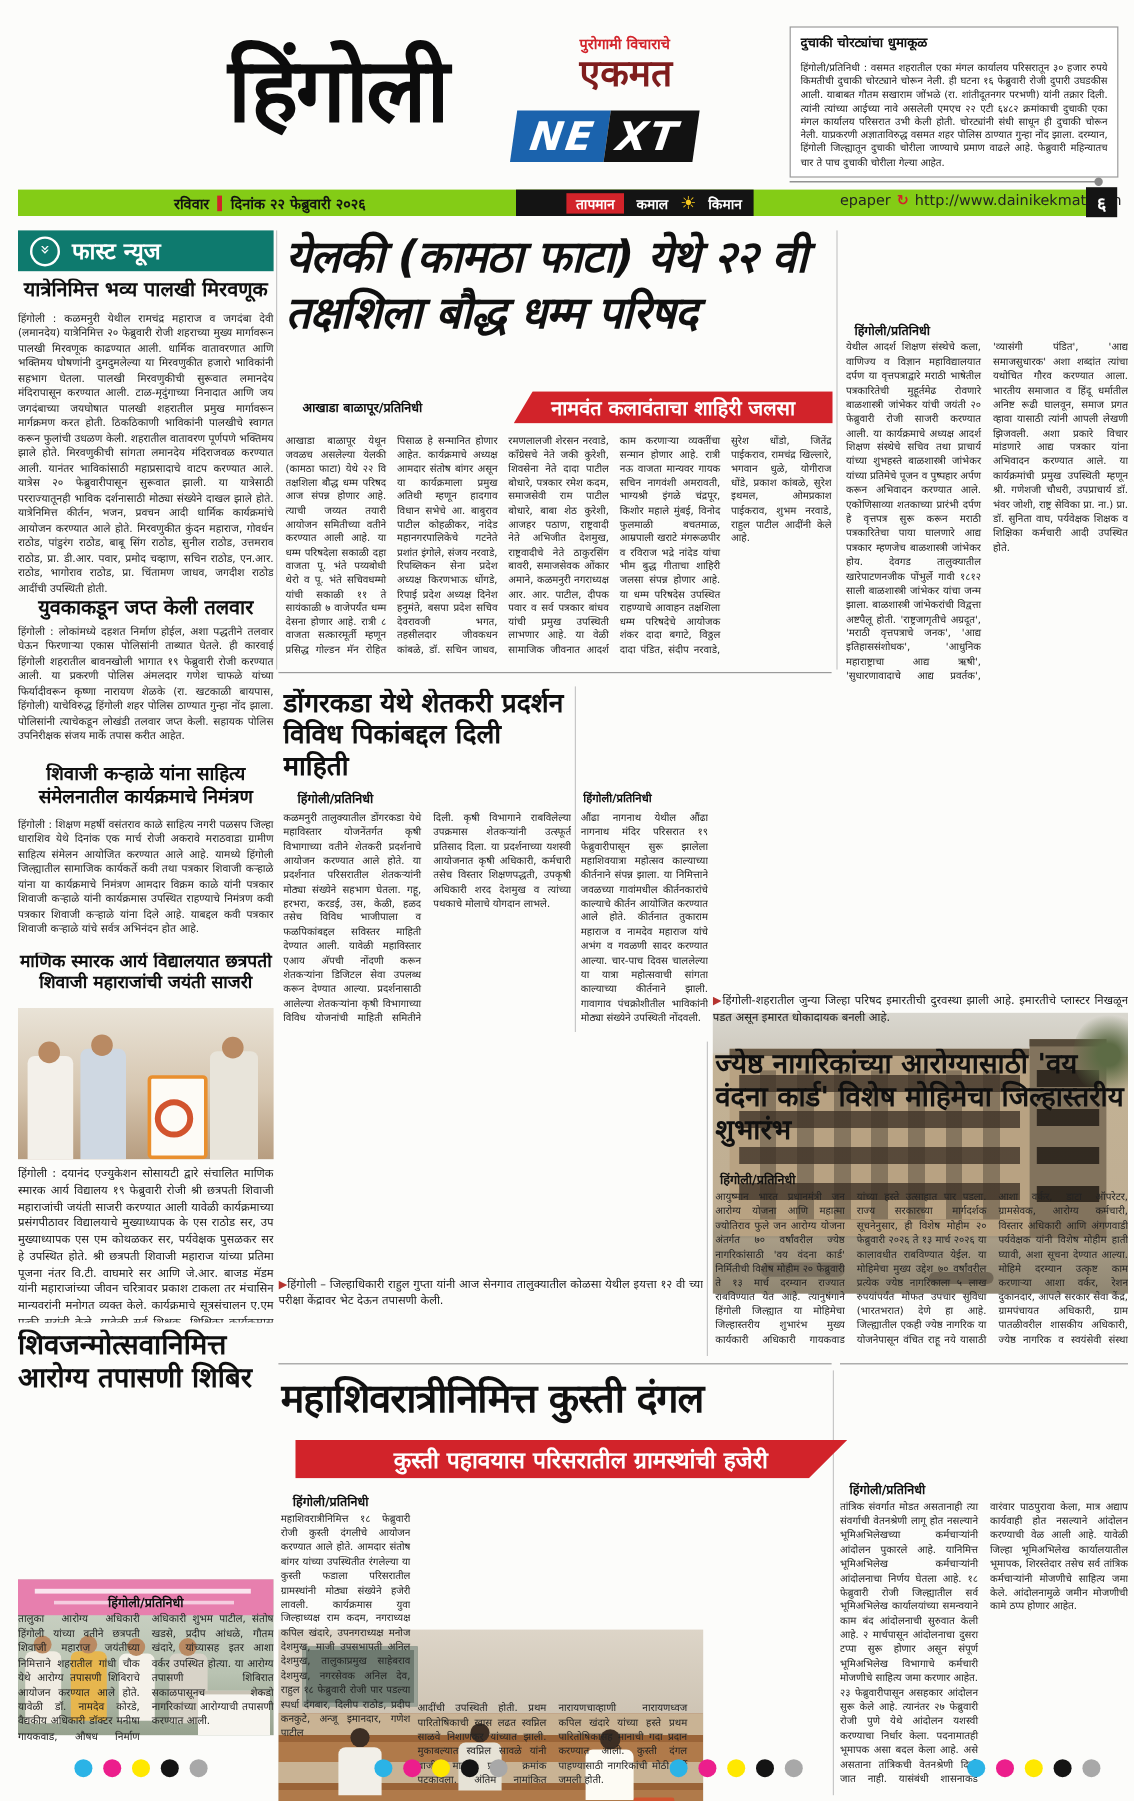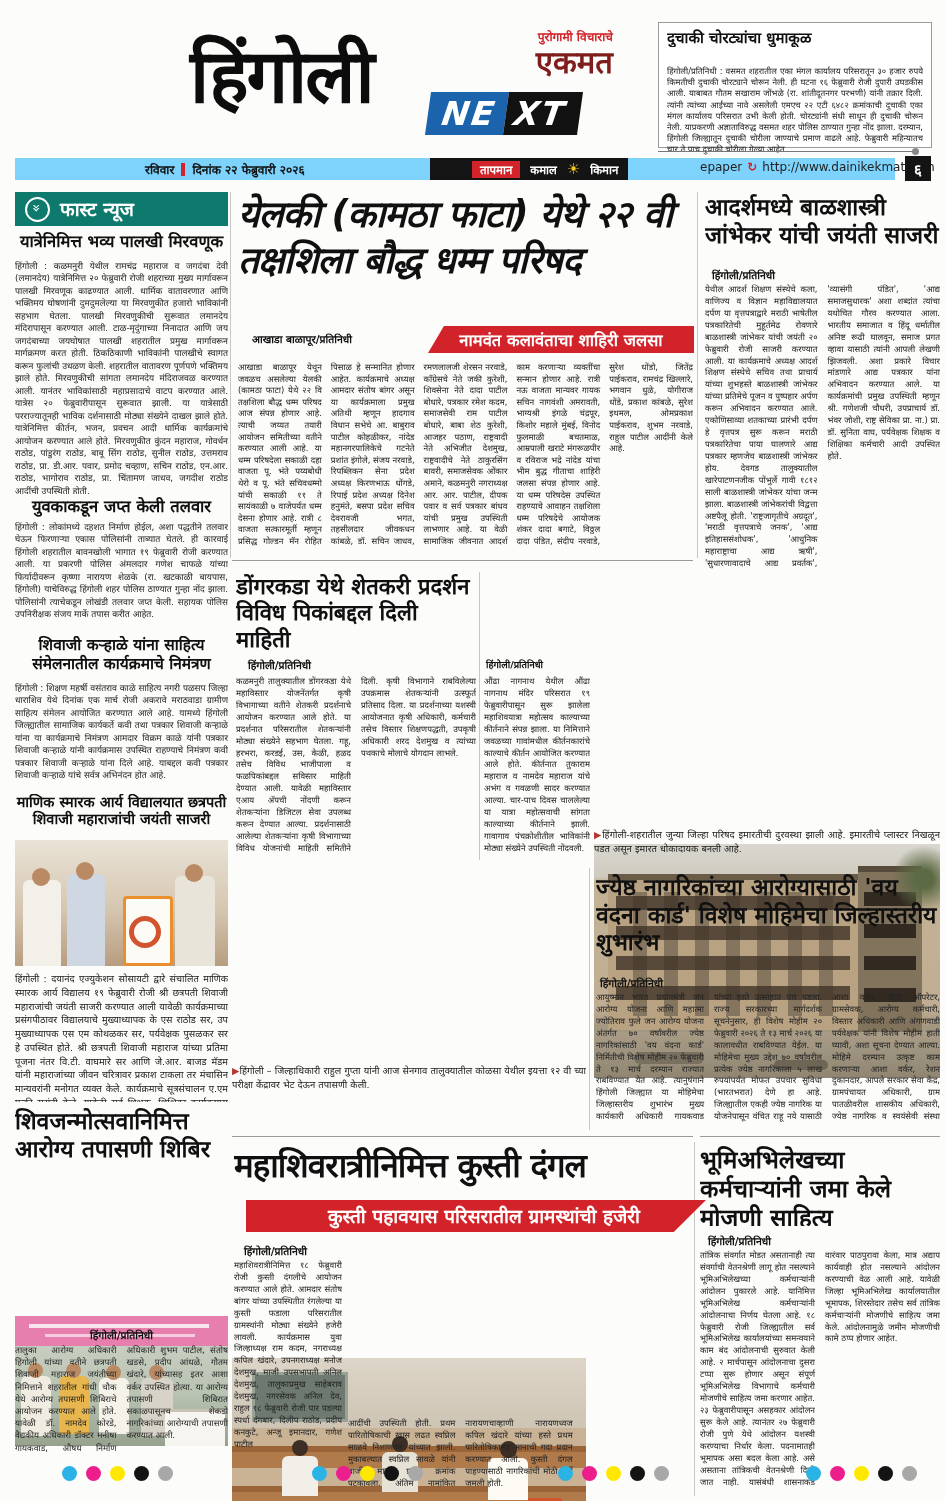--- a/index.html
+++ b/index.html
@@ -19,47 +19,47 @@
   .fnicon{width:21px;height:21px;border:2px solid #fff;border-radius:50%;display:flex;align-items:center;justify-content:center;font-size:14px;line-height:1;flex:0 0 auto;}
   .fnicon span{transform:rotate(90deg);display:block;margin-top:-2px;}
   .caption{font-weight:normal;font-size:9.5px;line-height:1.45;color:#1c1c1c;text-align:justify;overflow:hidden;}
   .caption .tri{color:#b5342f;}
   .photo{overflow:hidden;position:relative;}
   .fig{position:absolute;border-radius:6px 6px 0 0;}
   .head{position:absolute;border-radius:50%;background:#b98a63;}
   .dotrow{display:flex;gap:9px;}
   .dot{width:15px;height:15px;border-radius:50%;}
   .dc{background:#2bb3e6}.dm{background:#ec1e8c}.dy{background:#ffe800}.dk{background:#141414}.dg{background:#a8a8a8}
-  .dateband{background:#7dd3fc;}
+  .dateband{background:#84cc16;padding-left:24px;}
   .tempbox{background:#141414;color:#fff;display:flex;align-items:center;gap:10px;padding:0 10px;}
   .tempred{background:#d2232a;color:#fff;font-weight:bold;padding:1px 8px;}
   .sun{color:#f7c81e;font-size:15px;}
   .nextlogo{display:flex;transform:skewX(-8deg);}
   .nextlogo .ne{background:#1b63ad;color:#fff;font-weight:bold;font-style:italic;padding:2px 10px 2px 14px;font-size:33px;letter-spacing:2px;}
   .nextlogo .xt{background:#121212;color:#fff;font-weight:bold;font-style:italic;padding:2px 14px 2px 8px;font-size:33px;letter-spacing:2px;}
 </style>
 </head>
 <body>
 
 <div id="paper">
 
   <div class="abs" style="left:190px;top:28px;width:300px;height:118px;">
     <div style="font-size:74px;font-weight:bold;color:#0c0c0c;line-height:1.3;letter-spacing:-2px;">हिंगोली</div>
   </div>
-  <div class="abs" style="left:483px;top:28px;width:130px;text-align:right;">
+  <div class="abs" style="left:483px;top:28px;width:130px;text-align:left;">
     <div style="color:#d2232a;font-weight:bold;font-size:12px;">पुरोगामी विचाराचे</div>
     <div style="color:#7f1d1d;font-weight:bold;font-size:31px;line-height:1.1;">एकमत</div>
   </div>
   <div class="abs nextlogo" style="left:428px;top:92px;">
     <div class="ne">NE</div>
     <div class="xt">XT</div>
   </div>
 
   <div class="abs" style="left:658px;top:22px;width:274px;height:126px;border:1px solid #9b9b9b;padding:6px 8px;box-sizing:border-box;background:#fff;">
-    <div class="hd" style="font-size:15px;margin-bottom:19px;">दुचाकी चोरट्यांचा धुमाकूळ</div>
+    <div class="hd" style="font-size:11px;margin-bottom:9px;">दुचाकी चोरट्यांचा धुमाकूळ</div>
     <div class="jtxt" style="font-size:8.3px;height:92px;line-height:1.35;">हिंगोली/प्रतिनिधी : वसमत शहरातील एका मंगल कार्यालय परिसरातून ३० हजार रुपये किमतीची दुचाकी चोरट्याने चोरून नेली. ही घटना १६ फेब्रुवारी रोजी दुपारी उघडकीस आली. याबाबत गौतम सखाराम जोंभळे (रा. शांतीदूतनगर परभणी) यांनी तक्रार दिली. त्यांनी त्यांच्या आईच्या नावे असलेली एमएच २२ एटी ६४८२ क्रमांकाची दुचाकी एका मंगल कार्यालय परिसरात उभी केली होती. चोरट्यांनी संधी साधून ही दुचाकी चोरून नेली. याप्रकरणी अज्ञाताविरुद्ध वसमत शहर पोलिस ठाण्यात गुन्हा नोंद झाला. दरम्यान, हिंगोली जिल्ह्यातून दुचाकी चोरीला जाण्याचे प्रमाण वाढले आहे. फेब्रुवारी महिन्यातच चार ते पाच दुचाकी चोरीला गेल्या आहेत.</div>
   </div>
   <div class="abs hrule" style="left:658px;top:151px;width:256px;background:#777;"></div>
   <div class="abs" style="left:912px;top:148px;width:7px;height:7px;border-radius:50%;background:#888;"></div>
 
   <div class="abs dateband" style="left:15px;top:158px;width:880px;height:22px;">
     <div class="abs" style="left:130px;top:3px;font-size:12px;font-weight:bold;color:#111;display:flex;gap:7px;align-items:center;">
       <span>रविवार</span>
       <span style="display:inline-block;width:4px;height:13px;background:#d2232a;"></span>
       <span>दिनांक २२ फेब्रुवारी २०२६</span>
@@ -130,21 +130,20 @@
   <div class="abs vrule" style="left:230px;top:192px;height:366px;"></div>
   <div class="abs vrule" style="left:697px;top:192px;height:366px;"></div>
 
   <div class="abs hd" style="left:238px;top:192px;width:455px;height:104px;font-size:37px;line-height:1.25;letter-spacing:-1px;font-style:italic;">येलकी (कामठा फाटा) येथे २२ वी तक्षशिला बौद्ध धम्म परिषद</div>
 
   <div class="abs byline" style="left:252px;top:332px;">आखाडा बाळापूर/प्रतिनिधी</div>
   <div class="abs redbanner" style="left:428px;top:326px;width:266px;height:27px;font-size:16.5px;clip-path:polygon(6% 0,100% 0,100% 100%,0 100%);">नामवंत कलावंताचा शाहिरी जलसा</div>
 
   <div class="abs jtxt cols5" style="left:238px;top:362px;width:455px;height:192px;font-size:8.4px;line-height:1.38;">आखाडा बाळापूर येथून जवळच असलेल्या येलकी (कामठा फाटा) येथे २२ वि तक्षशिला बौद्ध धम्म परिषद आज संपन्न होणार आहे. त्याची जय्यत तयारी आयोजन समितीच्या वतीने करण्यात आली आहे. या धम्म परिषदेला सकाळी दहा वाजता पू. भंते पय्यबोधी थेरो व पू. भंते सचिवधम्मो यांची सकाळी ११ ते सायंकाळी ७ वाजेपर्यंत धम्म देसना होणार आहे. रात्री ८ वाजता सत्कारमूर्ती म्हणून प्रसिद्ध गोल्डन मॅन रोहित पिसाळ हे सन्मानित होणार आहेत. कार्यक्रमाचे अध्यक्ष आमदार संतोष बांगर असून या कार्यक्रमाला प्रमुख अतिथी म्हणून हादगाव विधान सभेचे आ. बाबुराव पाटील कोहळीकर, नांदेड महानगरपालिकेचे गटनेते प्रशांत इंगोले, संजय नरवाडे, रिपब्लिकन सेना प्रदेश अध्यक्ष किरणभाऊ धोंगडे, रिपाई प्रदेश अध्यक्ष दिनेश हनुमंते, बसपा प्रदेश सचिव देवरावजी भगत, तहसीलदार जीवकधन कांबळे, डॉ. सचिन जाधव, रमणलालजी शेरसन नरवाडे, काँग्रेसचे नेते जकी कुरेशी, शिवसेना नेते दादा पाटील बोधारे, पत्रकार रमेश कदम, समाजसेवी राम पाटील बोधारे, बाबा शेठ कुरेशी, आजहर पठाण, राष्ट्रवादी नेते अभिजीत देशमुख, राष्ट्रवादीचे नेते ठाकुरसिंग बावरी, समाजसेवक ओंकार अमाने, कळमनुरी नगराध्यक्ष आर. आर. पाटील, दीपक पवार व सर्व पत्रकार बांधव यांची प्रमुख उपस्थिती लाभणार आहे. या वेळी सामाजिक जीवनात आदर्श काम करणाऱ्या व्यक्तींचा सन्मान होणार आहे. रात्री नऊ वाजता मान्यवर गायक सचिन नागवंशी अमरावती, भाग्यश्री इंगळे चंद्रपूर, किशोर महाले मुंबई, विनोद फुलमाळी बचतमाळ, आम्रपाली खराटे मंगरूळपीर व रविराज भद्रे नांदेड यांचा भीम बुद्ध गीताचा शाहिरी जलसा संपन्न होणार आहे. या धम्म परिषदेस उपस्थित राहण्याचे आवाहन तक्षशिला धम्म परिषदेचे आयोजक शंकर दादा बगाटे, विठ्ठल दादा पंडित, संदीप नरवाडे, सुरेश धोंडो, जितेंद्र पाईकराव, रामचंद्र खिल्लारे, भगवान धुळे, योगीराज धोंडे, प्रकाश कांबळे, सुरेश इथमल, ओमप्रकाश पाईकराव, शुभम नरवाडे, राहुल पाटील आदींनी केले आहे.</div>
 
-  <div class="abs hd" style="left:705px;top:194px;width:235px;height:66px;font-size:23px;">आदर्शमध्ये बाळशास्त्री जांभेकर यांची जयंती साजरी</div>
   <div class="abs byline" style="left:712px;top:268px;">हिंगोली/प्रतिनिधी</div>
   <div class="abs jtxt cols2" style="left:705px;top:284px;width:235px;height:298px;font-size:8.4px;">येथील आदर्श शिक्षण संस्थेचे कला, वाणिज्य व विज्ञान महाविद्यालयात दर्पण या वृत्तपत्राद्वारे मराठी भाषेतील पत्रकारितेची मुहूर्तमेढ रोवणारे बाळशास्त्री जांभेकर यांची जयंती २० फेब्रुवारी रोजी साजरी करण्यात आली. या कार्यक्रमाचे अध्यक्ष आदर्श शिक्षण संस्थेचे सचिव तथा प्राचार्य यांच्या शुभहस्ते बाळशास्त्री जांभेकर यांच्या प्रतिमेचे पूजन व पुष्पहार अर्पण करून अभिवादन करण्यात आले. एकोणिसाव्या शतकाच्या प्रारंभी दर्पण हे वृत्तपत्र सुरू करून मराठी पत्रकारितेचा पाया घालणारे आद्य पत्रकार म्हणजेच बाळशास्त्री जांभेकर होय. देवगड तालुक्यातील खारेपाटणनजीक पोंभुर्ले गावी १८१२ साली बाळशास्त्री जांभेकर यांचा जन्म झाला. बाळशास्त्री जांभेकरांची विद्वत्ता अष्टपैलू होती. 'राष्ट्रजागृतीचे अग्रदूत', 'मराठी वृत्तपत्राचे जनक', 'आद्य इतिहाससंशोधक', 'आधुनिक महाराष्ट्राचा आद्य ऋषी', 'सुधारणावादाचे आद्य प्रवर्तक', 'व्यासंगी पंडित', 'आद्य समाजसुधारक' अशा शब्दांत त्यांचा यथोचित गौरव करण्यात आला. भारतीय समाजात व हिंदू धर्मातील अनिष्ट रूढी घालवून, समाज प्रगत व्हावा यासाठी त्यांनी आपली लेखणी झिजवली. अशा प्रकारे विचार मांडणारे आद्य पत्रकार यांना अभिवादन करण्यात आले. या कार्यक्रमांची प्रमुख उपस्थिती म्हणून श्री. गणेशजी चौधरी, उपप्राचार्य डॉ. भंवर जोशी, राष्ट्र सेविका प्रा. ना.) प्रा. डॉ. सुनिता वाघ, पर्यवेक्षक शिक्षक व शिक्षिका कर्मचारी आदी उपस्थित होते.</div>
 
   <div class="abs hrule" style="left:232px;top:560px;width:461px;"></div>
 
   <div class="abs hd" style="left:236px;top:574px;width:240px;height:76px;font-size:22px;">डोंगरकडा येथे शेतकरी प्रदर्शन विविध पिकांबद्दल दिली माहिती</div>
   <div class="abs byline" style="left:248px;top:658px;">हिंगोली/प्रतिनिधी</div>
   <div class="abs jtxt cols2" style="left:236px;top:676px;width:240px;height:184px;font-size:8.4px;">कळमनुरी तालुक्यातील डोंगरकडा येथे महाविस्तार योजनेंतर्गत कृषी विभागाच्या वतीने शेतकरी प्रदर्शनाचे आयोजन करण्यात आले होते. या प्रदर्शनात परिसरातील शेतकऱ्यांनी मोठ्या संख्येने सहभाग घेतला. गहू, हरभरा, करडई, उस, केळी, हळद तसेच विविध भाजीपाला व फळपिकांबद्दल सविस्तर माहिती देण्यात आली. यावेळी महाविस्तार एआय अ‍ॅपची नोंदणी करून शेतकऱ्यांना डिजिटल सेवा उपलब्ध करून देण्यात आल्या. प्रदर्शनासाठी आलेल्या शेतकऱ्यांना कृषी विभागाच्या विविध योजनांची माहिती समितीने दिली. कृषी विभागाने राबविलेल्या उपक्रमास शेतकऱ्यांनी उत्स्फूर्त प्रतिसाद दिला. या प्रदर्शनाच्या यशस्वी आयोजनात कृषी अधिकारी, कर्मचारी तसेच विस्तार शिक्षणपद्धती, उपकृषी अधिकारी शरद देशमुख व त्यांच्या पथकाचे मोलाचे योगदान लाभले.</div>
 
   <div class="abs vrule" style="left:479px;top:572px;height:288px;"></div>
@@ -188,21 +187,20 @@
   <div class="abs vrule" style="left:694px;top:1142px;height:354px;"></div>
 
   <div class="abs hd" style="left:234px;top:1146px;width:458px;height:46px;font-size:33px;letter-spacing:-1px;">महाशिवरात्रीनिमित्त कुस्ती दंगल</div>
   <div class="abs redbanner" style="left:246px;top:1200px;width:444px;height:32px;font-size:19px;clip-path:polygon(0 0,100% 0,93% 100%,0 100%);padding-left:16px;">कुस्ती पहावयास परिसरातील ग्रामस्थांची हजेरी</div>
 
   <div class="abs byline" style="left:244px;top:1244px;">हिंगोली/प्रतिनिधी</div>
   <div class="abs jtxt" style="left:234px;top:1260px;width:108px;height:236px;font-size:8.4px;">महाशिवरात्रीनिमित्त १८ फेब्रुवारी रोजी कुस्ती दंगलीचे आयोजन करण्यात आले होते. आमदार संतोष बांगर यांच्या उपस्थितीत रंगलेल्या या कुस्ती फडाला परिसरातील ग्रामस्थांनी मोठ्या संख्येने हजेरी लावली. कार्यक्रमास युवा जिल्हाध्यक्ष राम कदम, नगराध्यक्ष कपिल खंदारे, उपनगराध्यक्ष मनोज देशमुख, माजी उपसभापती अनिल देशमुख, तालुकाप्रमुख साहेबराव देशमुख, नगरसेवक अनिल देव, राहुल १८ फेब्रुवारी रोजी पार पडल्या स्पर्धा दंगबार, दिलीप राठोड, प्रदीप कनकुटे, अन्जू इमानदार, गणेश पाटील</div>
 
   <div class="abs jtxt cols3" style="left:348px;top:1418px;width:342px;height:80px;font-size:8.4px;">आदींची उपस्थिती होती. प्रथम पारितोषिकाची खास लढत स्वप्निल साळवे निशाणकर यांच्यात झाली. मुकाबल्यात स्वप्निल सावळे यांनी बाजी मारत प्रथम क्रमांक पटकावला. अंतिम नामांकित नारायणचाव्हाणी नारायणध्वज कपिल खंदारे यांच्या हस्ते प्रथम पारितोषिकासह मानाची गदा प्रदान करण्यात आली. कुस्ती दंगल पाहण्यासाठी नागरिकांची मोठी गर्दी जमली होती.</div>
 
-  <div class="abs hd" style="left:700px;top:1146px;width:240px;height:80px;font-size:24px;">भूमिअभिलेखच्या कर्मचाऱ्यांनी जमा केले मोजणी साहित्य</div>
   <div class="abs byline" style="left:708px;top:1234px;">हिंगोली/प्रतिनिधी</div>
   <div class="abs jtxt cols2" style="left:700px;top:1250px;width:240px;height:246px;font-size:8.4px;">तांत्रिक संवर्गात मोडत असतानाही त्या संवर्गाची वेतनश्रेणी लागू होत नसल्याने भूमिअभिलेखच्या कर्मचाऱ्यांनी आंदोलन पुकारले आहे. यानिमित्त भूमिअभिलेख कर्मचाऱ्यांनी आंदोलनाचा निर्णय घेतला आहे. १८ फेब्रुवारी रोजी जिल्ह्यातील सर्व भूमिअभिलेख कार्यालयांच्या समन्वयाने काम बंद आंदोलनाची सुरुवात केली आहे. २ मार्चपासून आंदोलनाचा दुसरा टप्पा सुरू होणार असून संपूर्ण भूमिअभिलेख विभागाचे कर्मचारी मोजणीचे साहित्य जमा करणार आहेत. २३ फेब्रुवारीपासून असहकार आंदोलन सुरू केले आहे. त्यानंतर २७ फेब्रुवारी रोजी पुणे येथे आंदोलन यशस्वी करण्याचा निर्धार केला. पदनामातही भूमापक असा बदल केला आहे. असे असताना तांत्रिकची वेतनश्रेणी दिली जात नाही. यासंबंधी शासनाकडे वारंवार पाठपुरावा केला, मात्र अद्याप कार्यवाही होत नसल्याने आंदोलन करण्याची वेळ आली आहे. यावेळी जिल्हा भूमिअभिलेख कार्यालयातील भूमापक, शिरस्तेदार तसेच सर्व तांत्रिक कर्मचाऱ्यांनी मोजणीचे साहित्य जमा केले. आंदोलनामुळे जमीन मोजणीची कामे ठप्प होणार आहेत.</div>
 
   <div class="abs dotrow" style="left:62px;top:1466px;">
     <span class="dot dc"></span>
       <span class="dot dm"></span>
       <span class="dot dy"></span>
       <span class="dot dk"></span>
       <span class="dot dg"></span>
   </div>

